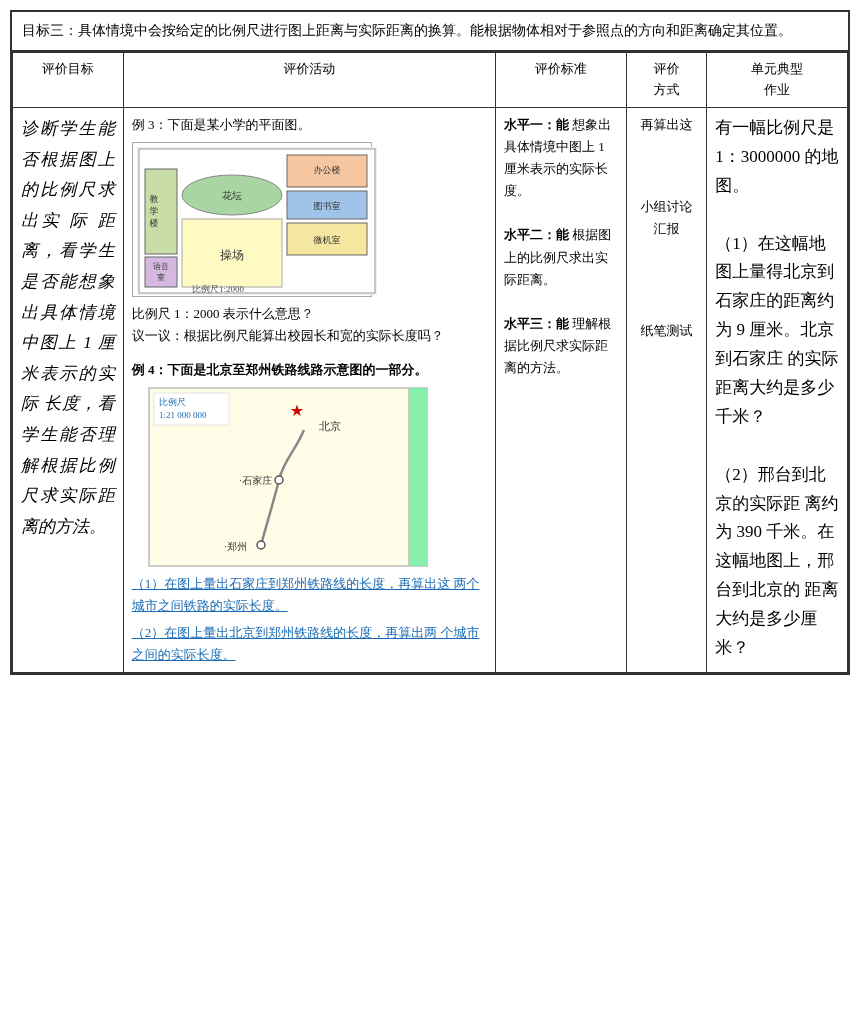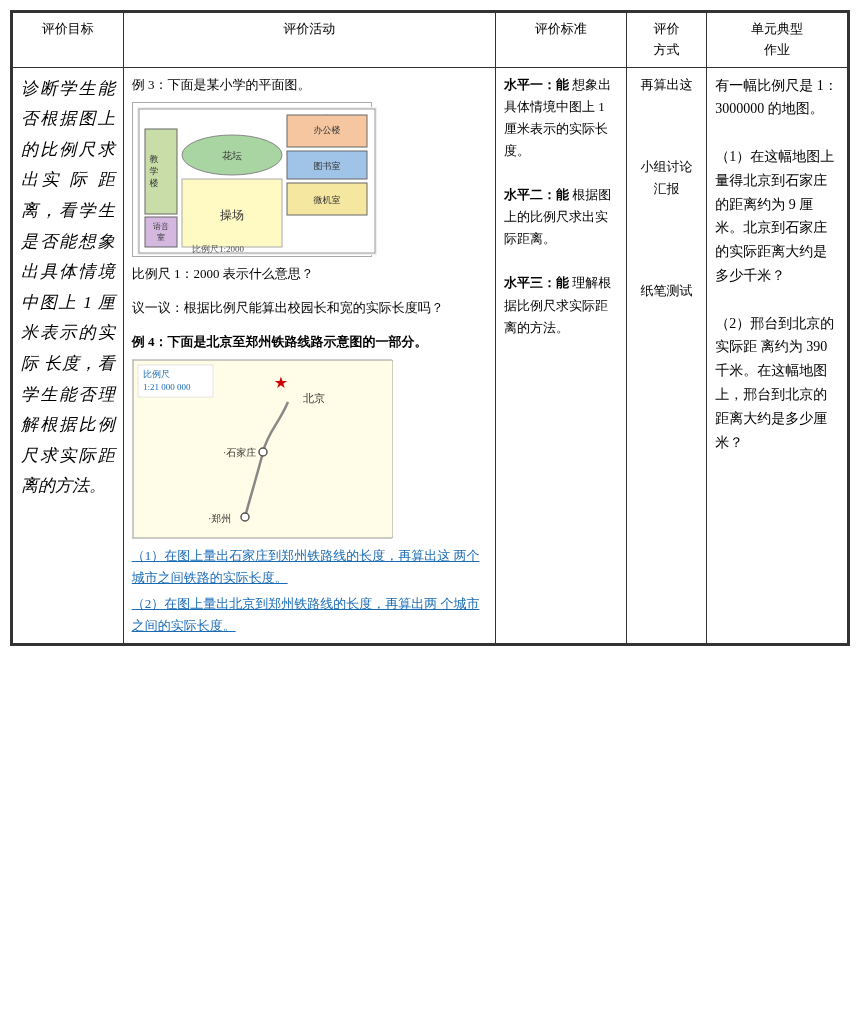--- a/index.html
+++ b/index.html
@@ -51,36 +51,39 @@
       margin: 6px 0;
       background: #fff;
       position: relative;
       width: 240px;
       height: 155px;
       font-size: 11px;
     }
     .railway-map-container {
       border: 1px solid #ccc;
       background: #86efac;
-      margin: 6px 0;
-      width: 260px;
+      margin: 6px 16px;
+      width: 280px;
       height: 180px;
       position: relative;
       font-size: 11px;
     }
     .blue-text {
       color: #1a6bb5;
       text-decoration: underline;
     }
   </style>
 </head>
 <body>
 
 <div class="page-wrapper">
 
+  <div class="header-row">
+    <span>目标三：具体情境中会按给定的比例尺进行图上距离与实际距离的换算。能根据物体相对于参照点的方向和距离确定其位置。</span>
+  </div>
 
   <table>
     <colgroup>
       <col class="col-pj-mubiao">
       <col class="col-pj-huodong">
       <col class="col-pj-biaozhun">
       <col class="col-pj-fangshi">
       <col class="col-danwei">
     </colgroup>
     <thead>
@@ -138,21 +141,21 @@
               <rect x="150" y="76" width="80" height="32" fill="#f5e6a0" stroke="#666" stroke-width="1"></rect>
               <text x="190" y="96" font-size="9" fill="#333" text-anchor="middle">微机室</text>
 
               <text x="55" y="145" font-size="9" fill="#555">比例尺1:2000</text>
             </svg>
           </div>
 
           <div style="margin-top:4px;">
             <span>比例尺 1：2000 表示什么意思？</span>
           </div>
-          <div style="margin-top:12px;">
+          <div style="margin-top:0;">
             <span>议一议：根据比例尺能算出校园长和宽的实际长度吗？</span>
           </div>
           <div style="margin-top:12px;font-weight:bold;">
             <span>例 4：下面是北京至郑州铁路线路示意图的一部分。</span>
           </div>
 
           <div class="railway-map-container">
             <svg width="260" height="178" viewBox="0 0 260 178" xmlns="http://www.w3.org/2000/svg">
               <rect width="260" height="178" fill="#fffde7" stroke="#999" stroke-width="1"></rect>
 
@@ -203,21 +206,21 @@
             <span>再算出这</span>
           </div>
           <div style="margin-bottom: 80px; margin-top: 42px;">
             <span>小组讨论汇报</span>
           </div>
           <div>
             <span>纸笔测试</span>
           </div>
         </td>
 
-        <td style="vertical-align:top; font-size:14px; line-height:1.7;">
+        <td style="vertical-align:top; font-size:17px; line-height:1.7;">
           <div>
             <span>有一幅比例尺是 1：3000000 的地图。</span>
           </div>
           <br>
           <div>
             <span>（1）在这幅地图上量得北京到石家庄的距离约为 9 厘米。北京到石家庄 的实际距离大约是多少千米？</span>
           </div>
           <br>
           <div>
             <span>（2）邢台到北京的实际距 离约为 390 千米。在这幅地图上，邢台到北京的 距离大约是多少厘米？</span>

